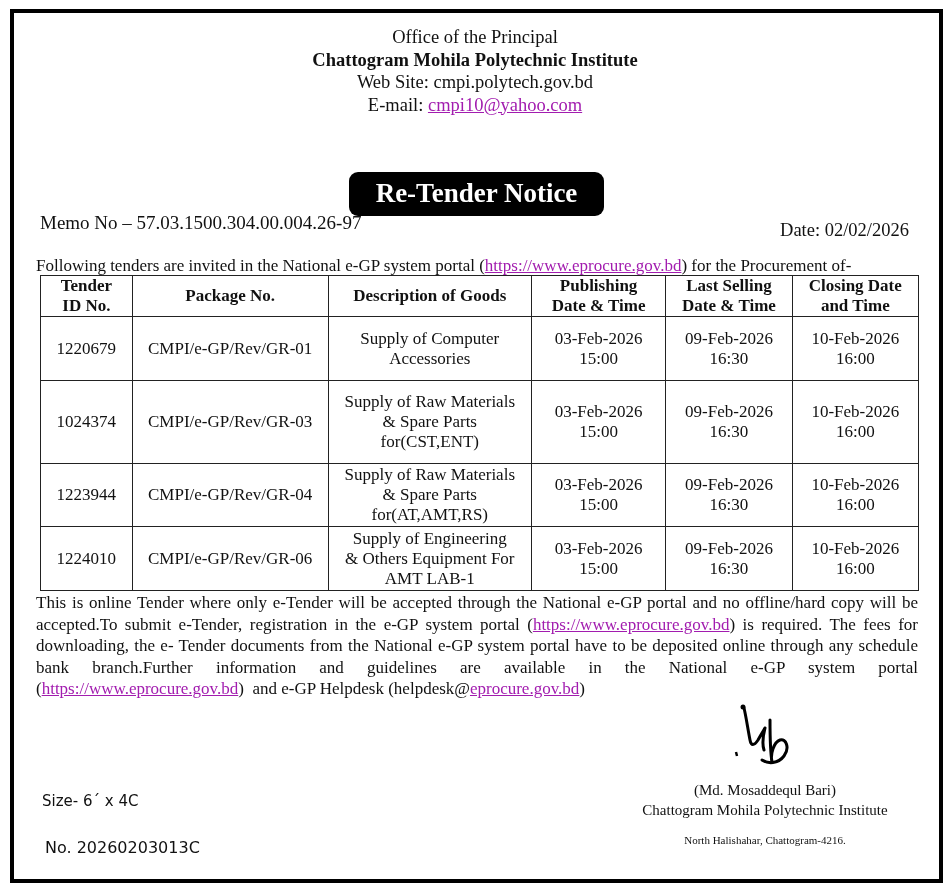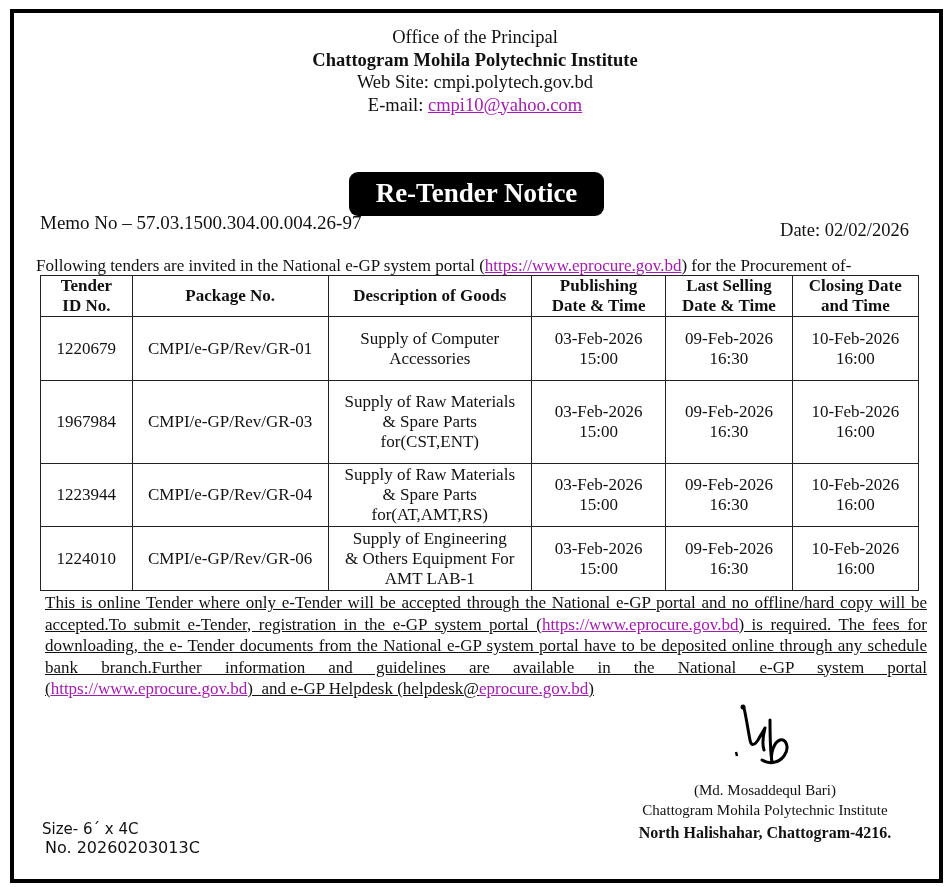--- a/index.html
+++ b/index.html
@@ -18,28 +18,28 @@
   .date { position: absolute; right: 41px; top: 220px; font-size: 18.5px; }
   .intro { position: absolute; left: 36px; top: 256px; font-size: 17px; white-space: nowrap; }
   table.tender { position: absolute; left: 40px; top: 275px; width: 879px;
                  border-collapse: collapse; font-size: 17px; line-height: 20px; }
   table.tender th, table.tender td { border: 1.5px solid #222; text-align: center;
                  vertical-align: middle; padding: 0 3px; }
   table.tender th { font-weight: bold; height: 40px; }
   .c1 { width: 85px; } .c2 { width: 190px; } .c3 { width: 197px; }
   .c4 { width: 128px; } .c5 { width: 120px; } .c6 { width: 120px; }
   .r1 td { height: 63px; } .r2 td { height: 82px; } .r3 td { height: 62px; } .r4 td { height: 63px; }
-  .para { position: absolute; left: 45px; top: 592px; width: 882px; font-size: 17px;
-          line-height: 21.5px; text-align: justify; text-decoration: underline; }
+  .para { position: absolute; left: 36px; top: 592px; width: 882px; font-size: 17px;
+          line-height: 21.5px; text-align: justify; }
   .sig { position: absolute; left: 600px; top: 700px; width: 330px; text-align: center; }
   .sig svg { display: block; margin: 0 auto; }
   .sigtext { position: absolute; left: 600px; top: 780px; width: 330px; text-align: center;
              font-size: 15px; line-height: 20px; }
-  .sigtext .last { margin-top: 3px; font-size: 16px; font-weight: bold; }
-  .size { position: absolute; left: 42px; top: 820px; font-family: "DejaVu Sans", sans-serif;
+  .sigtext .last { margin-top: 10px; font-size: 11px; }
+  .size { position: absolute; left: 42px; top: 792px; font-family: "DejaVu Sans", sans-serif;
           font-size: 15px; }
   .no { position: absolute; left: 37px; top: 838px; font-family: "DejaVu Sans", sans-serif;
         font-size: 16px; margin-left: 8px; }
 </style>
 </head>
 <body>
 
 <div class="frame"></div>
 
 <div class="head">
@@ -98,21 +98,21 @@
       <td>
           <div>09-Feb-2026</div>
           <div>16:30</div>
         </td>
       <td>
           <div>10-Feb-2026</div>
           <div>16:00</div>
         </td>
     </tr>
     <tr class="r2">
-      <td>1967984</td>
+      <td>1024374</td>
       <td>CMPI/e-GP/Rev/GR-03</td>
       <td>
           <div>Supply of Raw Materials</div>
           <div>&amp; Spare Parts</div>
           <div>for(CST,ENT)</div>
         </td>
       <td>
           <div>03-Feb-2026</div>
           <div>15:00</div>
         </td>

